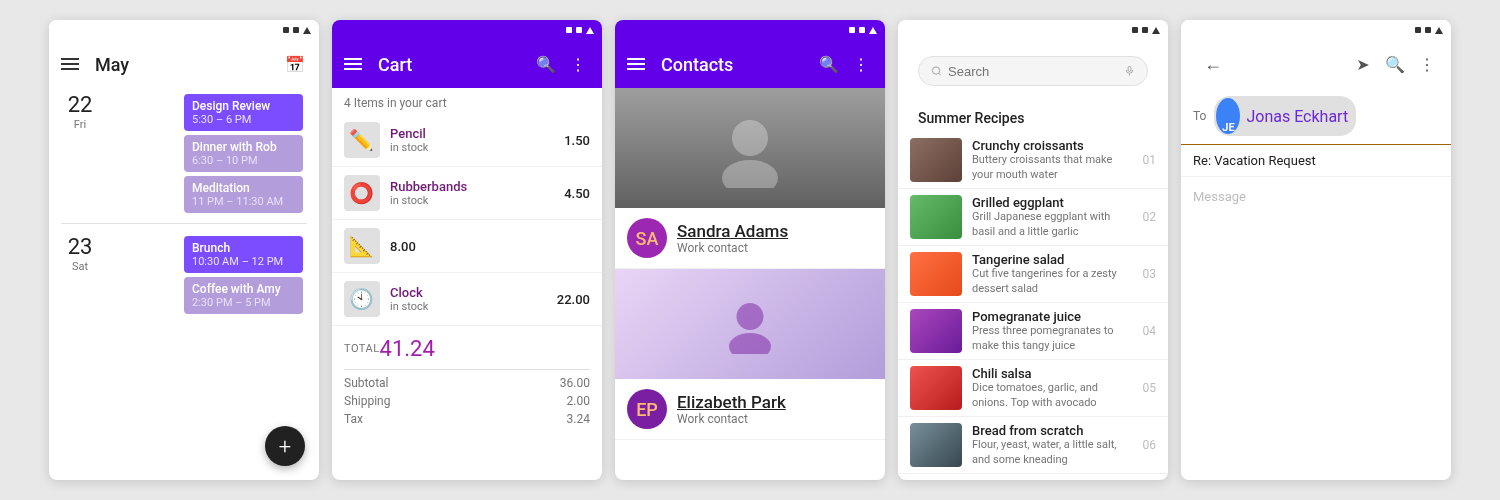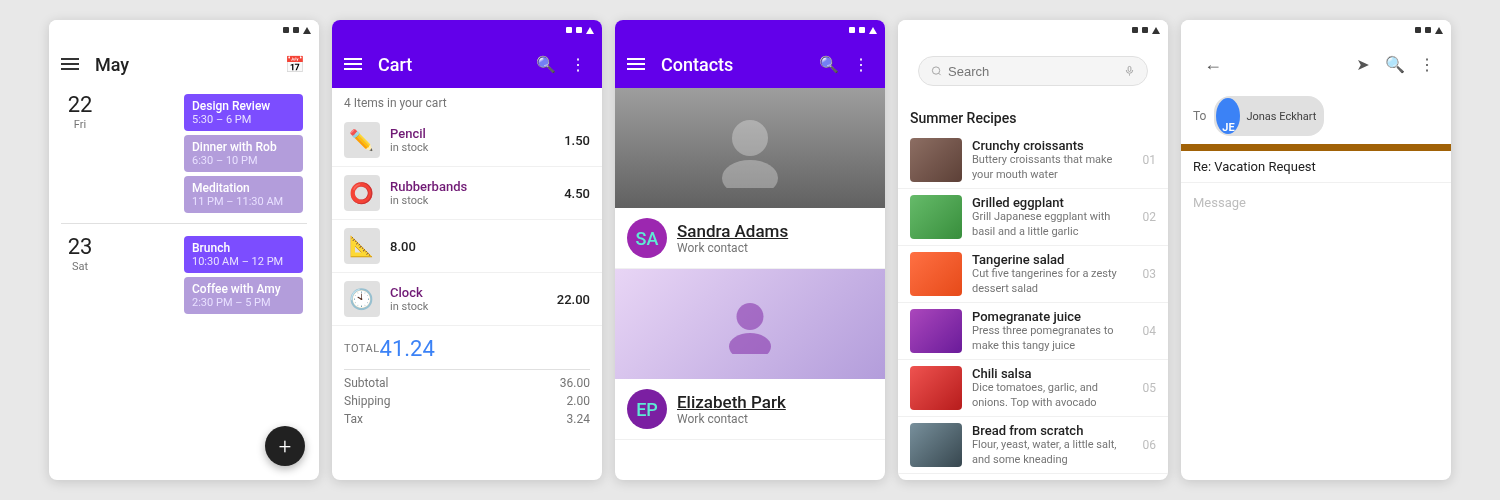--- a/index.html
+++ b/index.html
@@ -130,21 +130,21 @@
     }
     .cart-item-info { flex: 1; }
     .cart-item-name { font-size: 13px; color: #701a75; font-weight: 500; }
     .cart-item-stock { font-size: 11px; color: #757575; }
     .cart-item-price { font-size: 13px; color: #212121; font-weight: 500; }
     .cart-total-row {
       display: flex; align-items: center;
       padding: 10px 12px 4px;
     }
     .cart-total-label { font-size: 11px; color: #757575; text-transform: uppercase; letter-spacing: 0.5px; }
-    .cart-total-amount { font-size: 22px; font-weight: 400; color: #3b82f6; }
+    .cart-total-amount { font-size: 22px; font-weight: 400; color: #a21caf; }
     .cart-line-row {
       display: flex; justify-content: space-between;
       padding: 2px 12px;
     }
     .cart-line-label { font-size: 12px; color: #757575; }
     .cart-line-val { font-size: 12px; color: #757575; }
 
     
     .contact-photo {
       width: 100%; height: 120px;
@@ -157,29 +157,29 @@
       display: flex; align-items: center;
       padding: 10px 12px;
       background: #fff;
       border-bottom: 1px solid #f0f0f0;
     }
     .contact-avatar {
       width: 40px; height: 40px; border-radius: 50%;
       background: #bdbdbd;
       margin-right: 10px; flex-shrink: 0;
       display: flex; align-items: center; justify-content: center;
-      font-size: 18px; color: #5eead4; font-weight: 500;
+      font-size: 18px; color: #fdba74; font-weight: 500;
       overflow: hidden;
     }
     .contact-name { font-size: 17px; font-weight: 500; color: #212121; text-decoration: underline; }
     .contact-type { font-size: 12px; color: #757575; }
 
     
     .recipes-header {
-      padding: 8px 12px 6px;
+      padding: 8px 20px 6px;
       font-size: 14px; font-weight: 500; color: #212121;
     }
     .recipe-item {
       display: flex; align-items: center;
       padding: 6px 12px;
       border-bottom: 1px solid #f0f0f0;
     }
     .recipe-img {
       width: 52px; height: 44px;
       background: #bdbdbd;
@@ -202,36 +202,36 @@
     }
     .search-bar input {
       flex: 1; border: none; background: transparent;
       font-size: 13px; color: #757575; outline: none;
     }
 
     
     .email-to-row {
       display: flex; align-items: center;
       padding: 8px 12px;
-      border-bottom: 7px solid #a16207;
+      border-bottom: 1px solid #a16207;
     }
     .email-to-label { font-size: 12px; color: #757575; margin-right: 8px; }
     .email-chip {
       display: flex; align-items: center;
       background: #e0e0e0; border-radius: 16px;
       padding: 2px 8px 2px 2px;
       gap: 6px;
     }
     .chip-avatar {
       width: 24px; height: 36px; border-radius: 50%;
       background: #3b82f6; color: #fff;
       display: flex; align-items: flex-end; justify-content: center;
       font-size: 11px; font-weight: 600;
     }
-    .chip-name { font-size: 11px; color: #404040; }
+    .chip-name { font-size: 16px; color: #6d28d9; }
     .email-subject {
       padding: 8px 12px;
       border-bottom: 1px solid #f0f0f0;
       font-size: 13px; color: #212121;
     }
     .email-message-area {
       padding: 12px 12px;
       font-size: 13px; color: #bdbdbd;
       flex: 1;
     }

